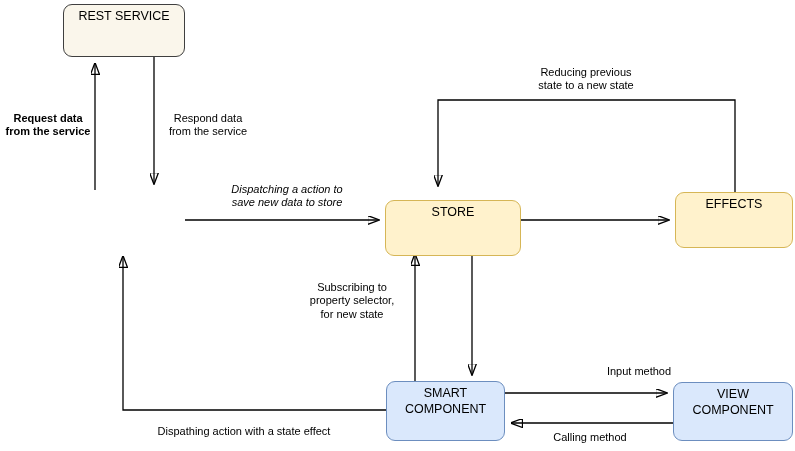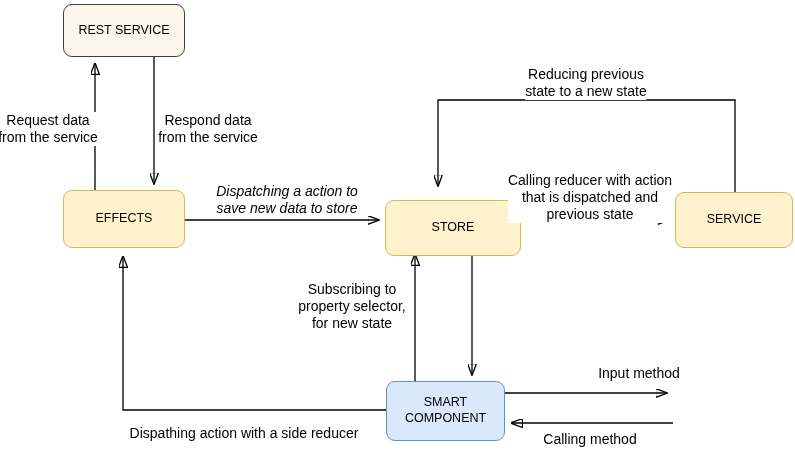--- a/index.html
+++ b/index.html
@@ -9,44 +9,44 @@
     background:var(--canvas-bg,#fff);
     font-family:"Liberation Sans","DejaVu Sans",sans-serif;
     color:var(--text,#000);
     overflow:hidden;
   }
   .edges{position:absolute;inset:0;width:795px;height:451px;}
   .edges path{fill:none;stroke:var(--line,#000);stroke-width:1.3;}
   .node{
     position:absolute;
     box-sizing:border-box;
-    display:flex;align-items:center;justify-content:center;
+    display:flex;justify-content:center;
     text-align:center;
     border-radius:9px;
     font-size:12.5px;line-height:1.25;
     padding:4px 8px;
   }
   .node-yellow{background:var(--yellow-fill,#FFF2CC);border:1.3px solid var(--yellow-border,#D6B656);}
   .node-blue{background:var(--blue-fill,#DAE8FC);border:1.3px solid var(--blue-border,#6C8EBF);}
   .node-cream{background:var(--cream-fill,#FAF6EB);border:1.3px solid var(--cream-border,#3F3F3F);}
   #rest-service{left:63px;top:4px;width:122px;height:53px;}
   #effects{left:63px;top:190px;width:122px;height:58px;}
   #store{left:385px;top:200px;width:136px;height:56px;}
   #reducer{left:675px;top:192px;width:118px;height:56px;}
   #smart-component{left:386px;top:381px;width:119px;height:60px;}
   #view-component{left:673px;top:382px;width:120px;height:59px;}
   .edge-label{
     position:absolute;
     transform:translateX(-50%);
     white-space:pre-line;
     text-align:center;
-    font-size:14px;line-height:1.22;
+    font-size:11px;line-height:1.22;
     background:var(--canvas-bg,#fff);
   }
-  #lbl-request{left:48px;top:112px;}
+  #lbl-request{left:48px;top:112px;font-weight:bold;}
   #lbl-respond{left:208px;top:112px;}
   #lbl-dispatch-save{left:287px;top:183px;font-style:italic;}
   #lbl-reducing{left:586px;top:66px;}
   #lbl-calling{left:590px;top:172px;}
   #lbl-subscribing{left:352px;top:281px;}
   #lbl-dispatching-action{left:504px;top:291px;}
   #lbl-input{left:591px;top:365px;margin-left:48px;}
   #lbl-output{left:590px;top:431px;}
   #lbl-side-effect{left:244px;top:425px;}
 </style>
@@ -69,44 +69,41 @@
     <path d="M415,381 L415,255" marker-end="url(#arrow)"></path>
     <path d="M472,248 L472,374" marker-end="url(#arrow)"></path>
     <path d="M505,393 L666,393" marker-end="url(#arrow)"></path>
     <path d="M673,423 L512,423" marker-end="url(#arrow)"></path>
     <path d="M386,410 L123,410 L123,257" marker-end="url(#arrow)"></path>
   </svg>
 
   <div class="node node-cream" id="rest-service">
     <span>REST SERVICE</span>
   </div>
-  <div class="node node-yellow" id="effects">
-    <span>EFFECTS</span>
-  </div>
   <div class="node node-yellow" id="store">
     <span>STORE</span>
   </div>
   <div class="node node-yellow" id="reducer">
-    <span>SERVICE</span>
+    <span>EFFECTS</span>
   </div>
   <div class="node node-blue" id="smart-component">
     <span>SMART COMPONENT</span>
+  </div>
+  <div class="node node-blue" id="view-component">
+    <span>VIEW COMPONENT</span>
   </div>
 
   <div class="edge-label" id="lbl-request">Request data
 from the service</div>
   <div class="edge-label" id="lbl-respond">Respond data
 from the service</div>
   <div class="edge-label" id="lbl-dispatch-save">Dispatching a action to
 save new data to store</div>
   <div class="edge-label" id="lbl-reducing">Reducing previous
 state to a new state</div>
-  <div class="edge-label" id="lbl-calling">Calling reducer with action
-that is dispatched and
-previous state</div>
   <div class="edge-label" id="lbl-subscribing">Subscribing to
 property selector,
 for new state</div>
   <div class="edge-label" id="lbl-input">Input method</div>
   <div class="edge-label" id="lbl-output">Calling method</div>
-  <div class="edge-label" id="lbl-side-effect">Dispathing action with a side reducer</div>
+  <div class="edge-label" id="lbl-side-effect">Dispathing action with a state effect</div>
 
 </div>
 
 </body></html>

